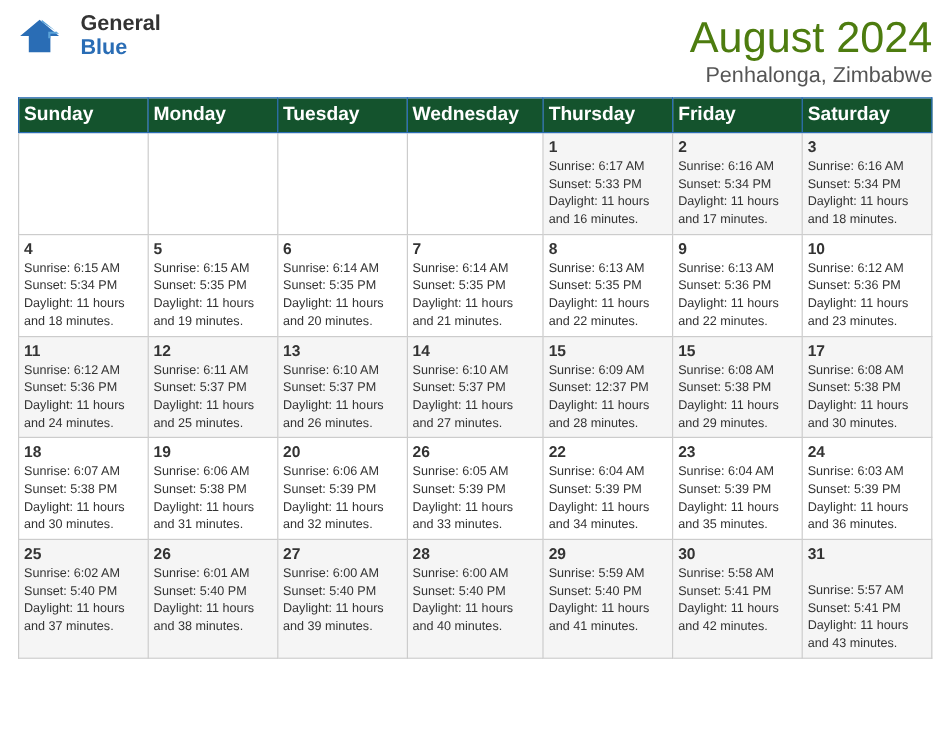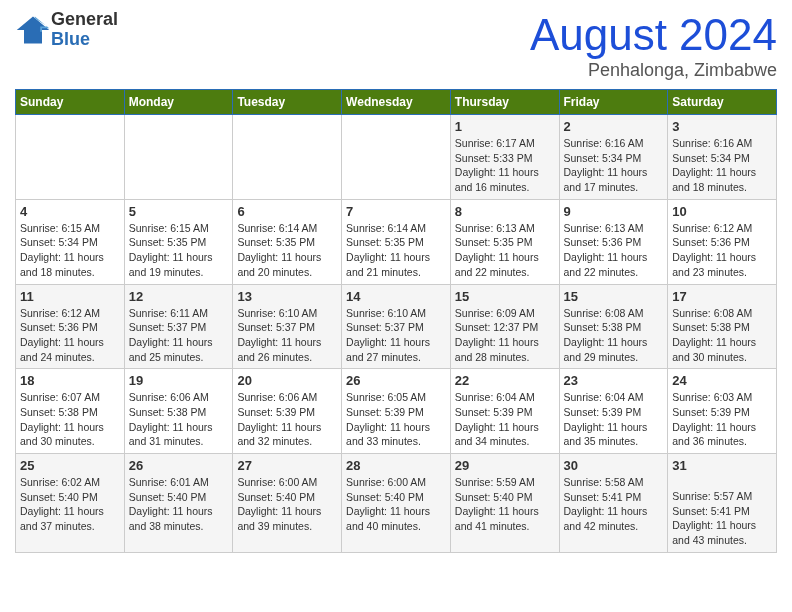--- a/index.html
+++ b/index.html
@@ -12,59 +12,59 @@
     }
     .header {
       display: flex;
       align-items: flex-start;
       justify-content: space-between;
       margin-bottom: 8px;
     }
     .logo {
       display: flex;
       align-items: center;
-      gap: 0;
+      gap: 16px;
     }
     .logo-text {
       display: flex;
       flex-direction: column;
       font-size: 18px;
       font-weight: bold;
       line-height: 1.1;
     }
     .logo-general { color: #333; }
     .logo-blue { color: #2a6db5; }
     .logo-icon {
       width: 36px;
       height: 36px;
     }
     .title-block {
       text-align: right;
     }
     .title-block h1 {
-      font-size: 44px;
-      color: #1d4ed8;
+      font-size: 36px;
+      color: #4d7c0f;
       font-weight: normal;
     }
     .title-block h2 {
       font-size: 18px;
       color: #555;
       font-weight: normal;
     }
     table {
       width: 100%;
       border-collapse: collapse;
       font-size: 11px;
     }
     thead tr th {
-      background: #4d7c0f;
+      background: #14532d;
       color: #fff;
       padding: 5px 4px;
       text-align: left;
-      font-size: 12px;
+      font-size: 16px;
       border: 1px solid #2a6db5;
     }
     tbody tr td {
       border: 1px solid #ccc;
       padding: 4px 4px;
       vertical-align: top;
       background: #fff;
       height: 75px;
     }
     tbody tr:nth-child(odd) td {

